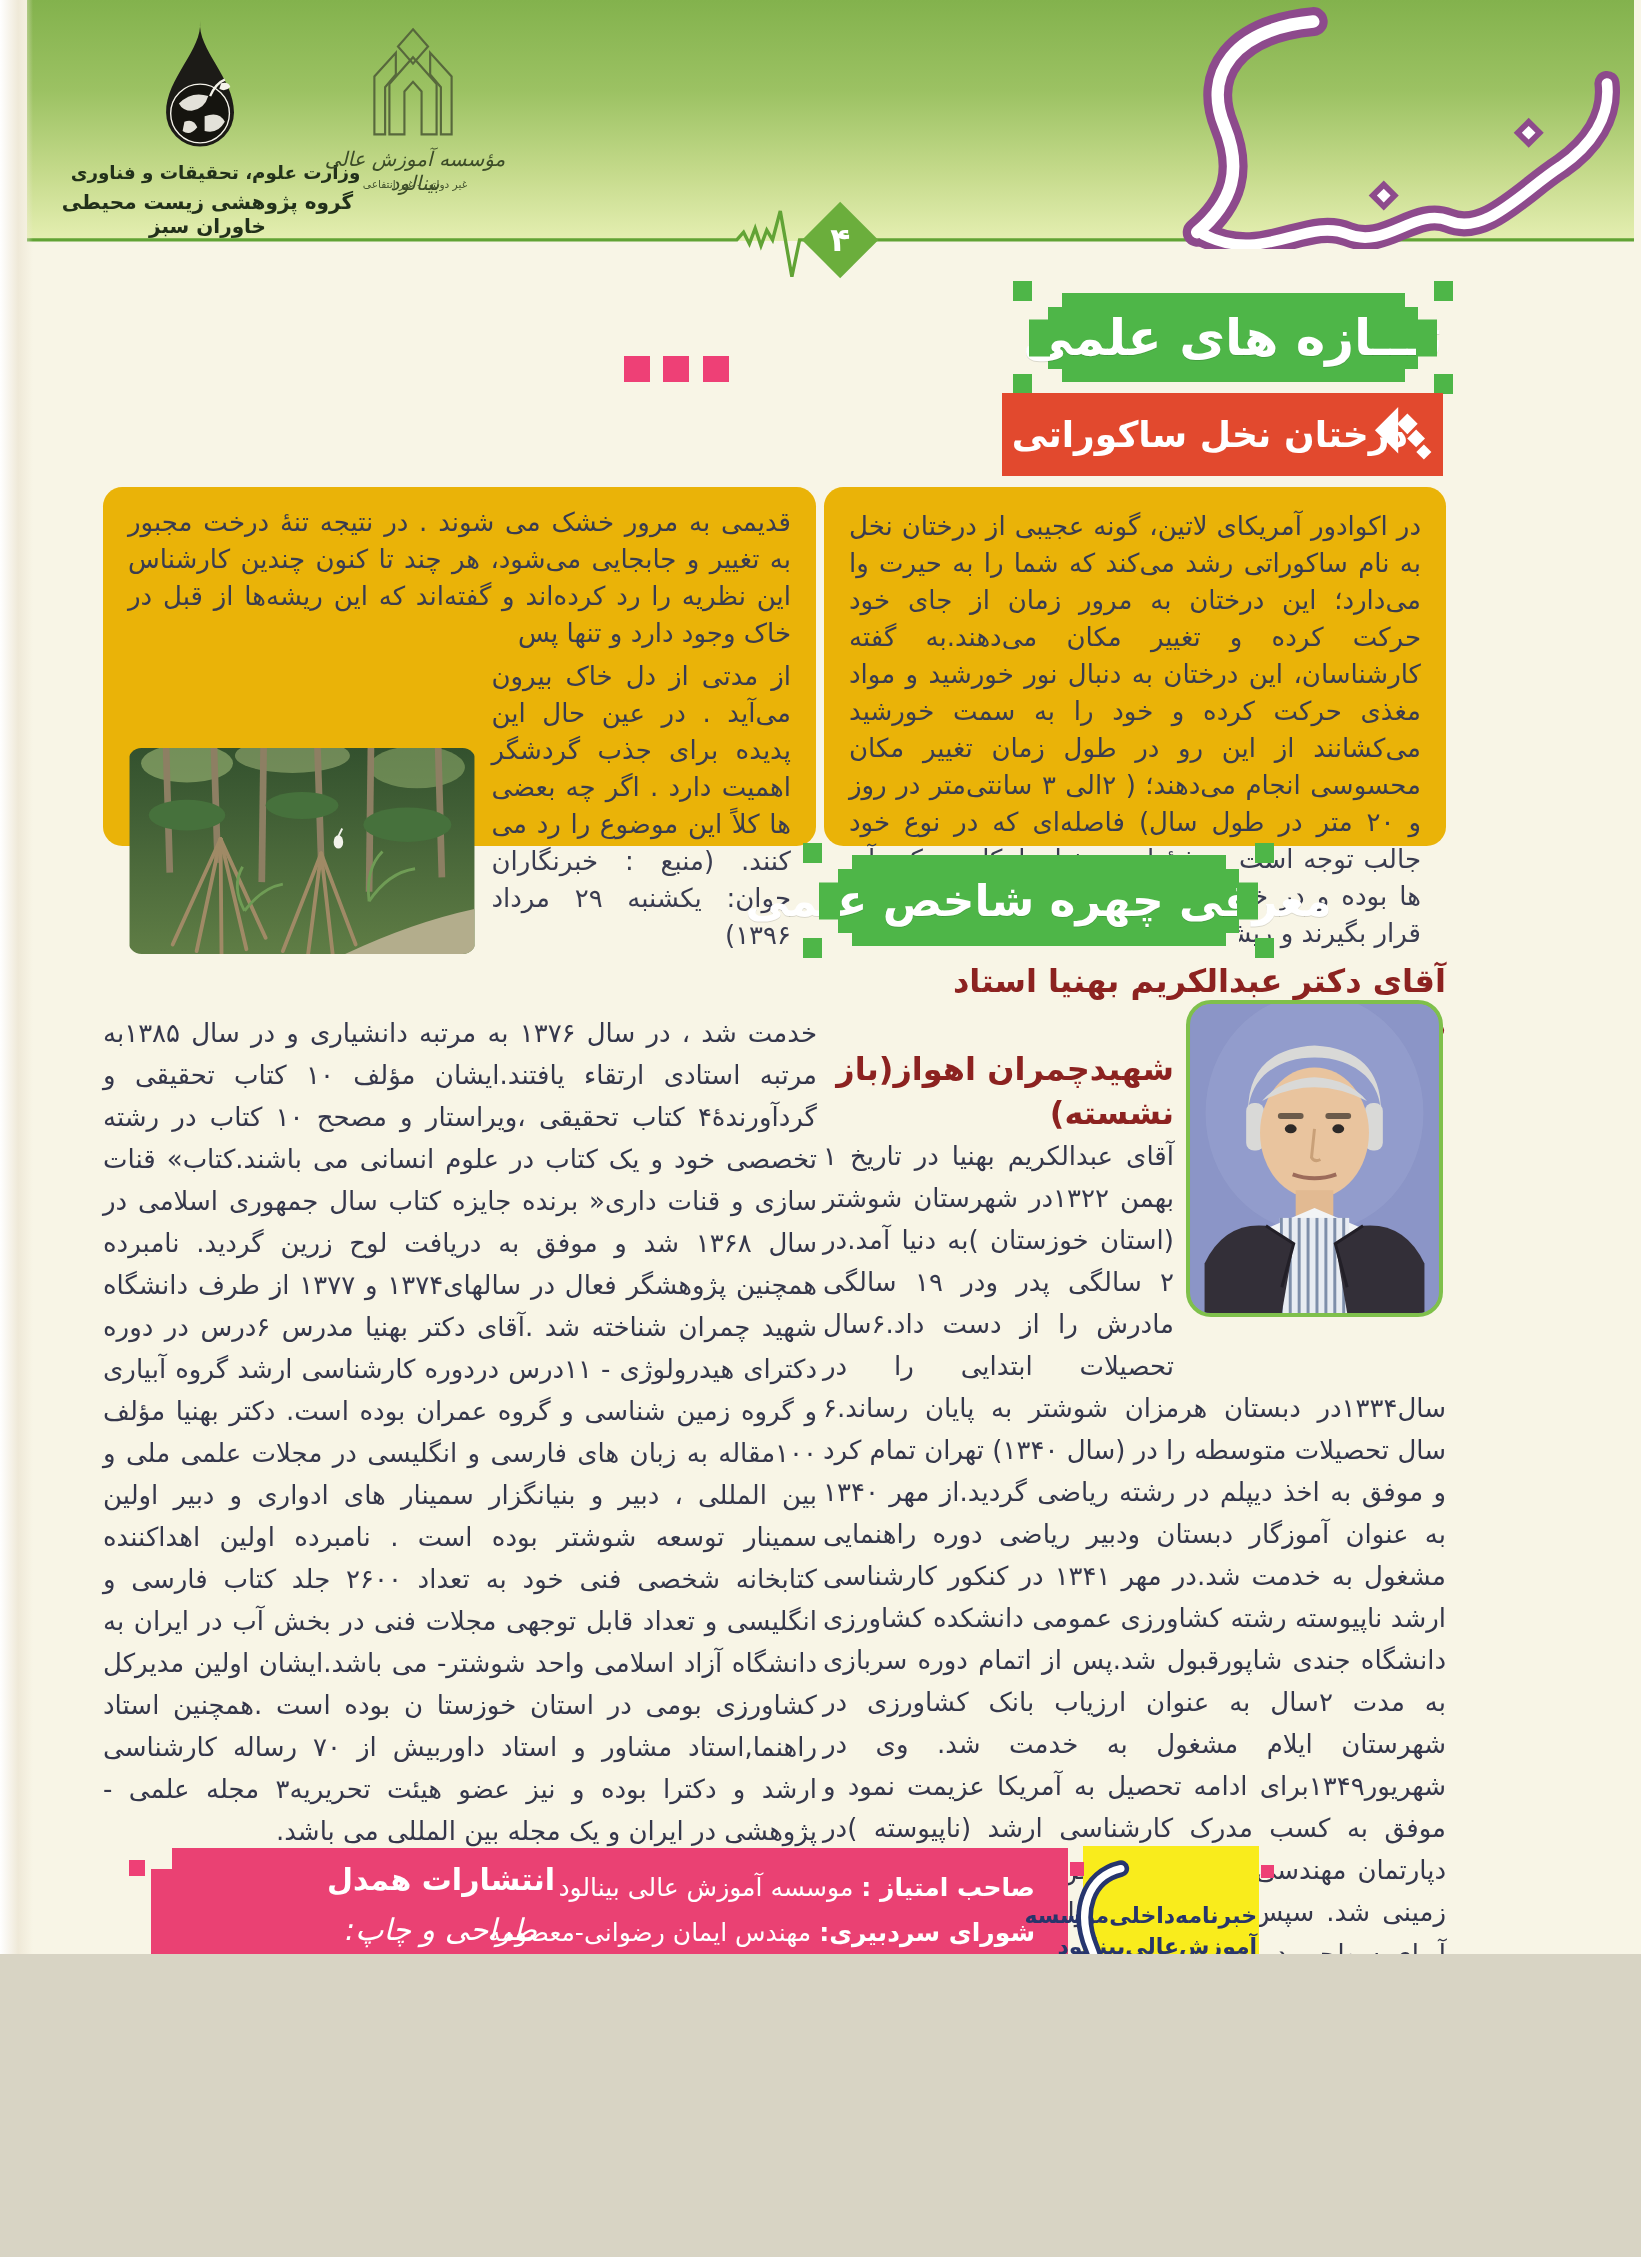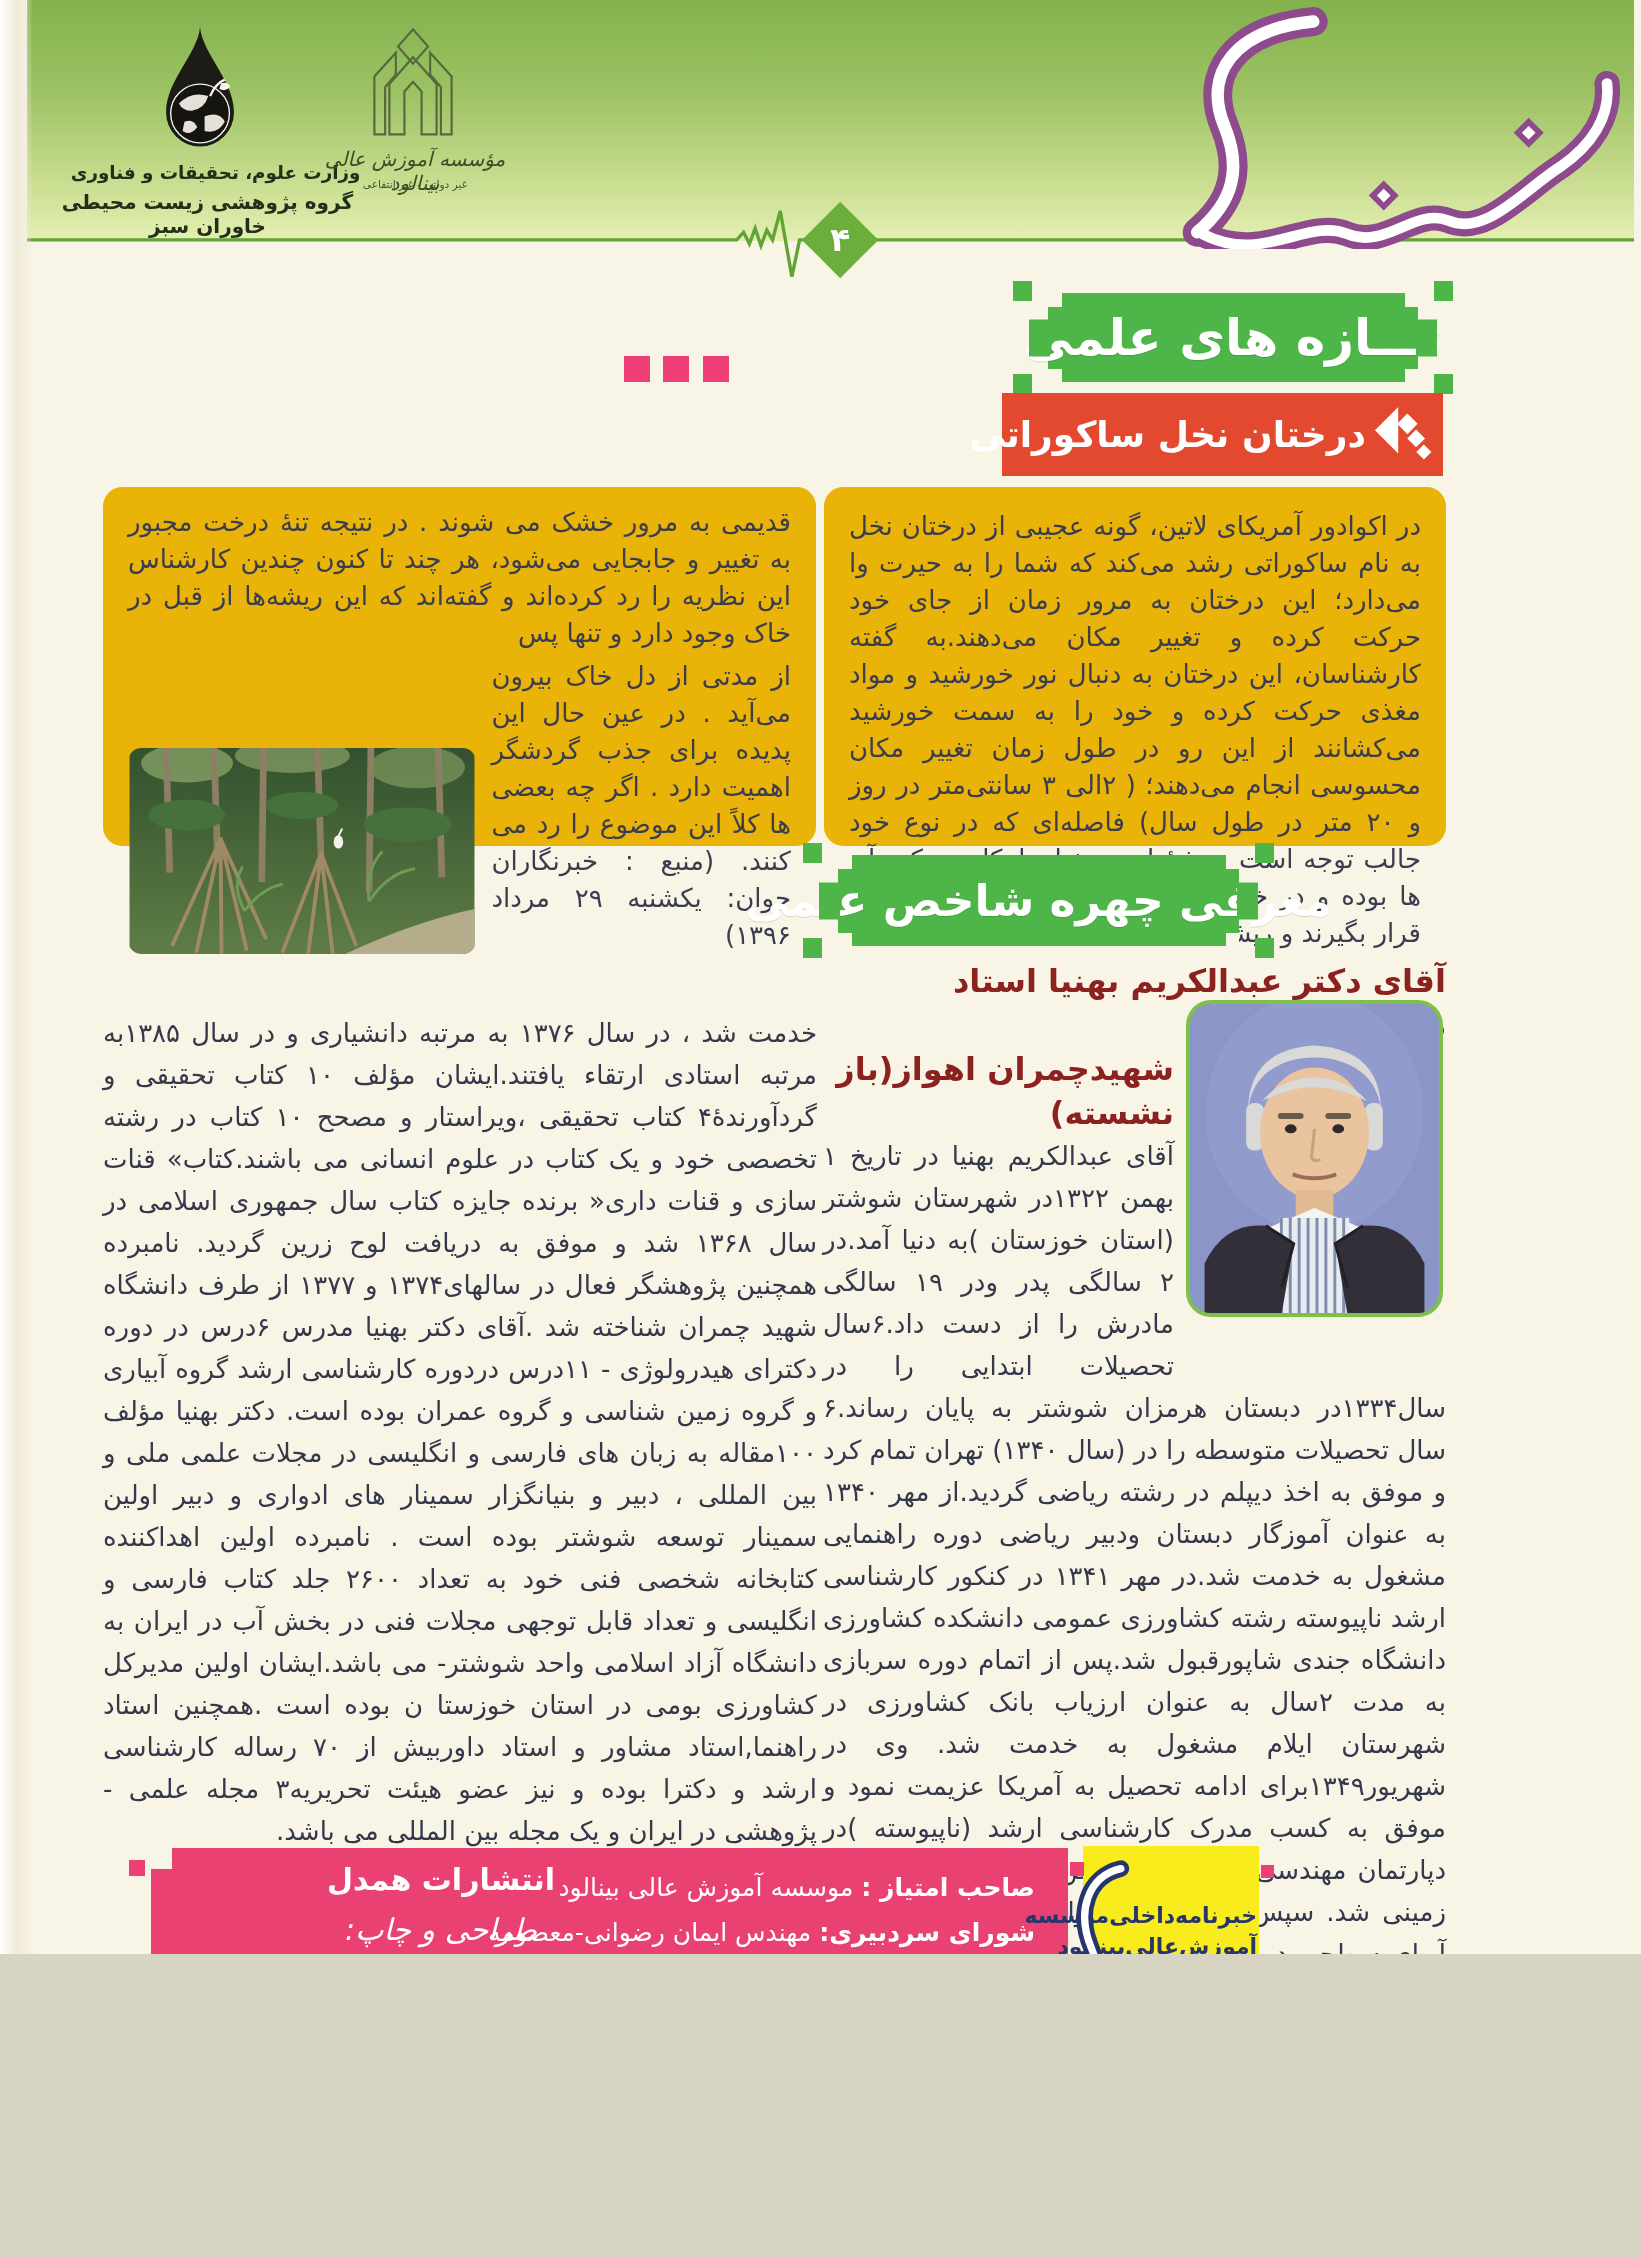--- a/index.html
+++ b/index.html
@@ -41,21 +41,21 @@
   .tbox .csq{position:absolute;width:19.3px;height:19.3px;background:#4eb648;}
   .tbox .csq.tl{left:-35px;top:-11.6px}.tbox .csq.bl{left:-35px;bottom:-11.6px}
   .tbox .csq.tr{right:-35px;top:-11.6px}.tbox .csq.br{right:-35px;bottom:-11.6px}
   .tbox .notch{position:absolute;width:13.5px;height:13.5px;background:#f8f5e6;}
   .tbox .notch.tl{left:0;top:0}.tbox .notch.bl{left:0;bottom:0}
   .tbox .notch.tr{right:0;top:0}.tbox .notch.br{right:0;bottom:0}
 
   
   .topic-bar{position:absolute;left:1002px;top:393px;width:441px;height:83px;background:#e2492e;
     display:flex;align-items:center;direction:rtl;z-index:3;}
-  .topic-bar .ttl{color:#fff;font-weight:bold;font-size:36px;padding-right:77px;white-space:nowrap;}
+  .topic-bar .ttl{color:#fff;font-weight:bold;font-size:36px;padding-right:35px;white-space:nowrap;}
   .topic-icon{position:absolute;right:7.7px;top:7.7px;width:62px;height:68px;}
   .sq{position:absolute;width:26px;height:26px;background:#ee4076;top:356px;}
   .sq.s1{left:624px}.sq.s2{left:663px}.sq.s3{left:703px}
 
   
   .article-box{position:absolute;background:#eab308;border-radius:19.3px;color:#3a3c50;
     font-size:26px;line-height:37px;direction:rtl;text-align:justify;}
   .article-box p{margin:0;}
   .article-right{left:824px;top:487px;width:572px;height:317px;padding:21px 25px;}
   .article-left{left:103px;top:487px;width:663px;height:324px;padding:17.4px 25px;}

